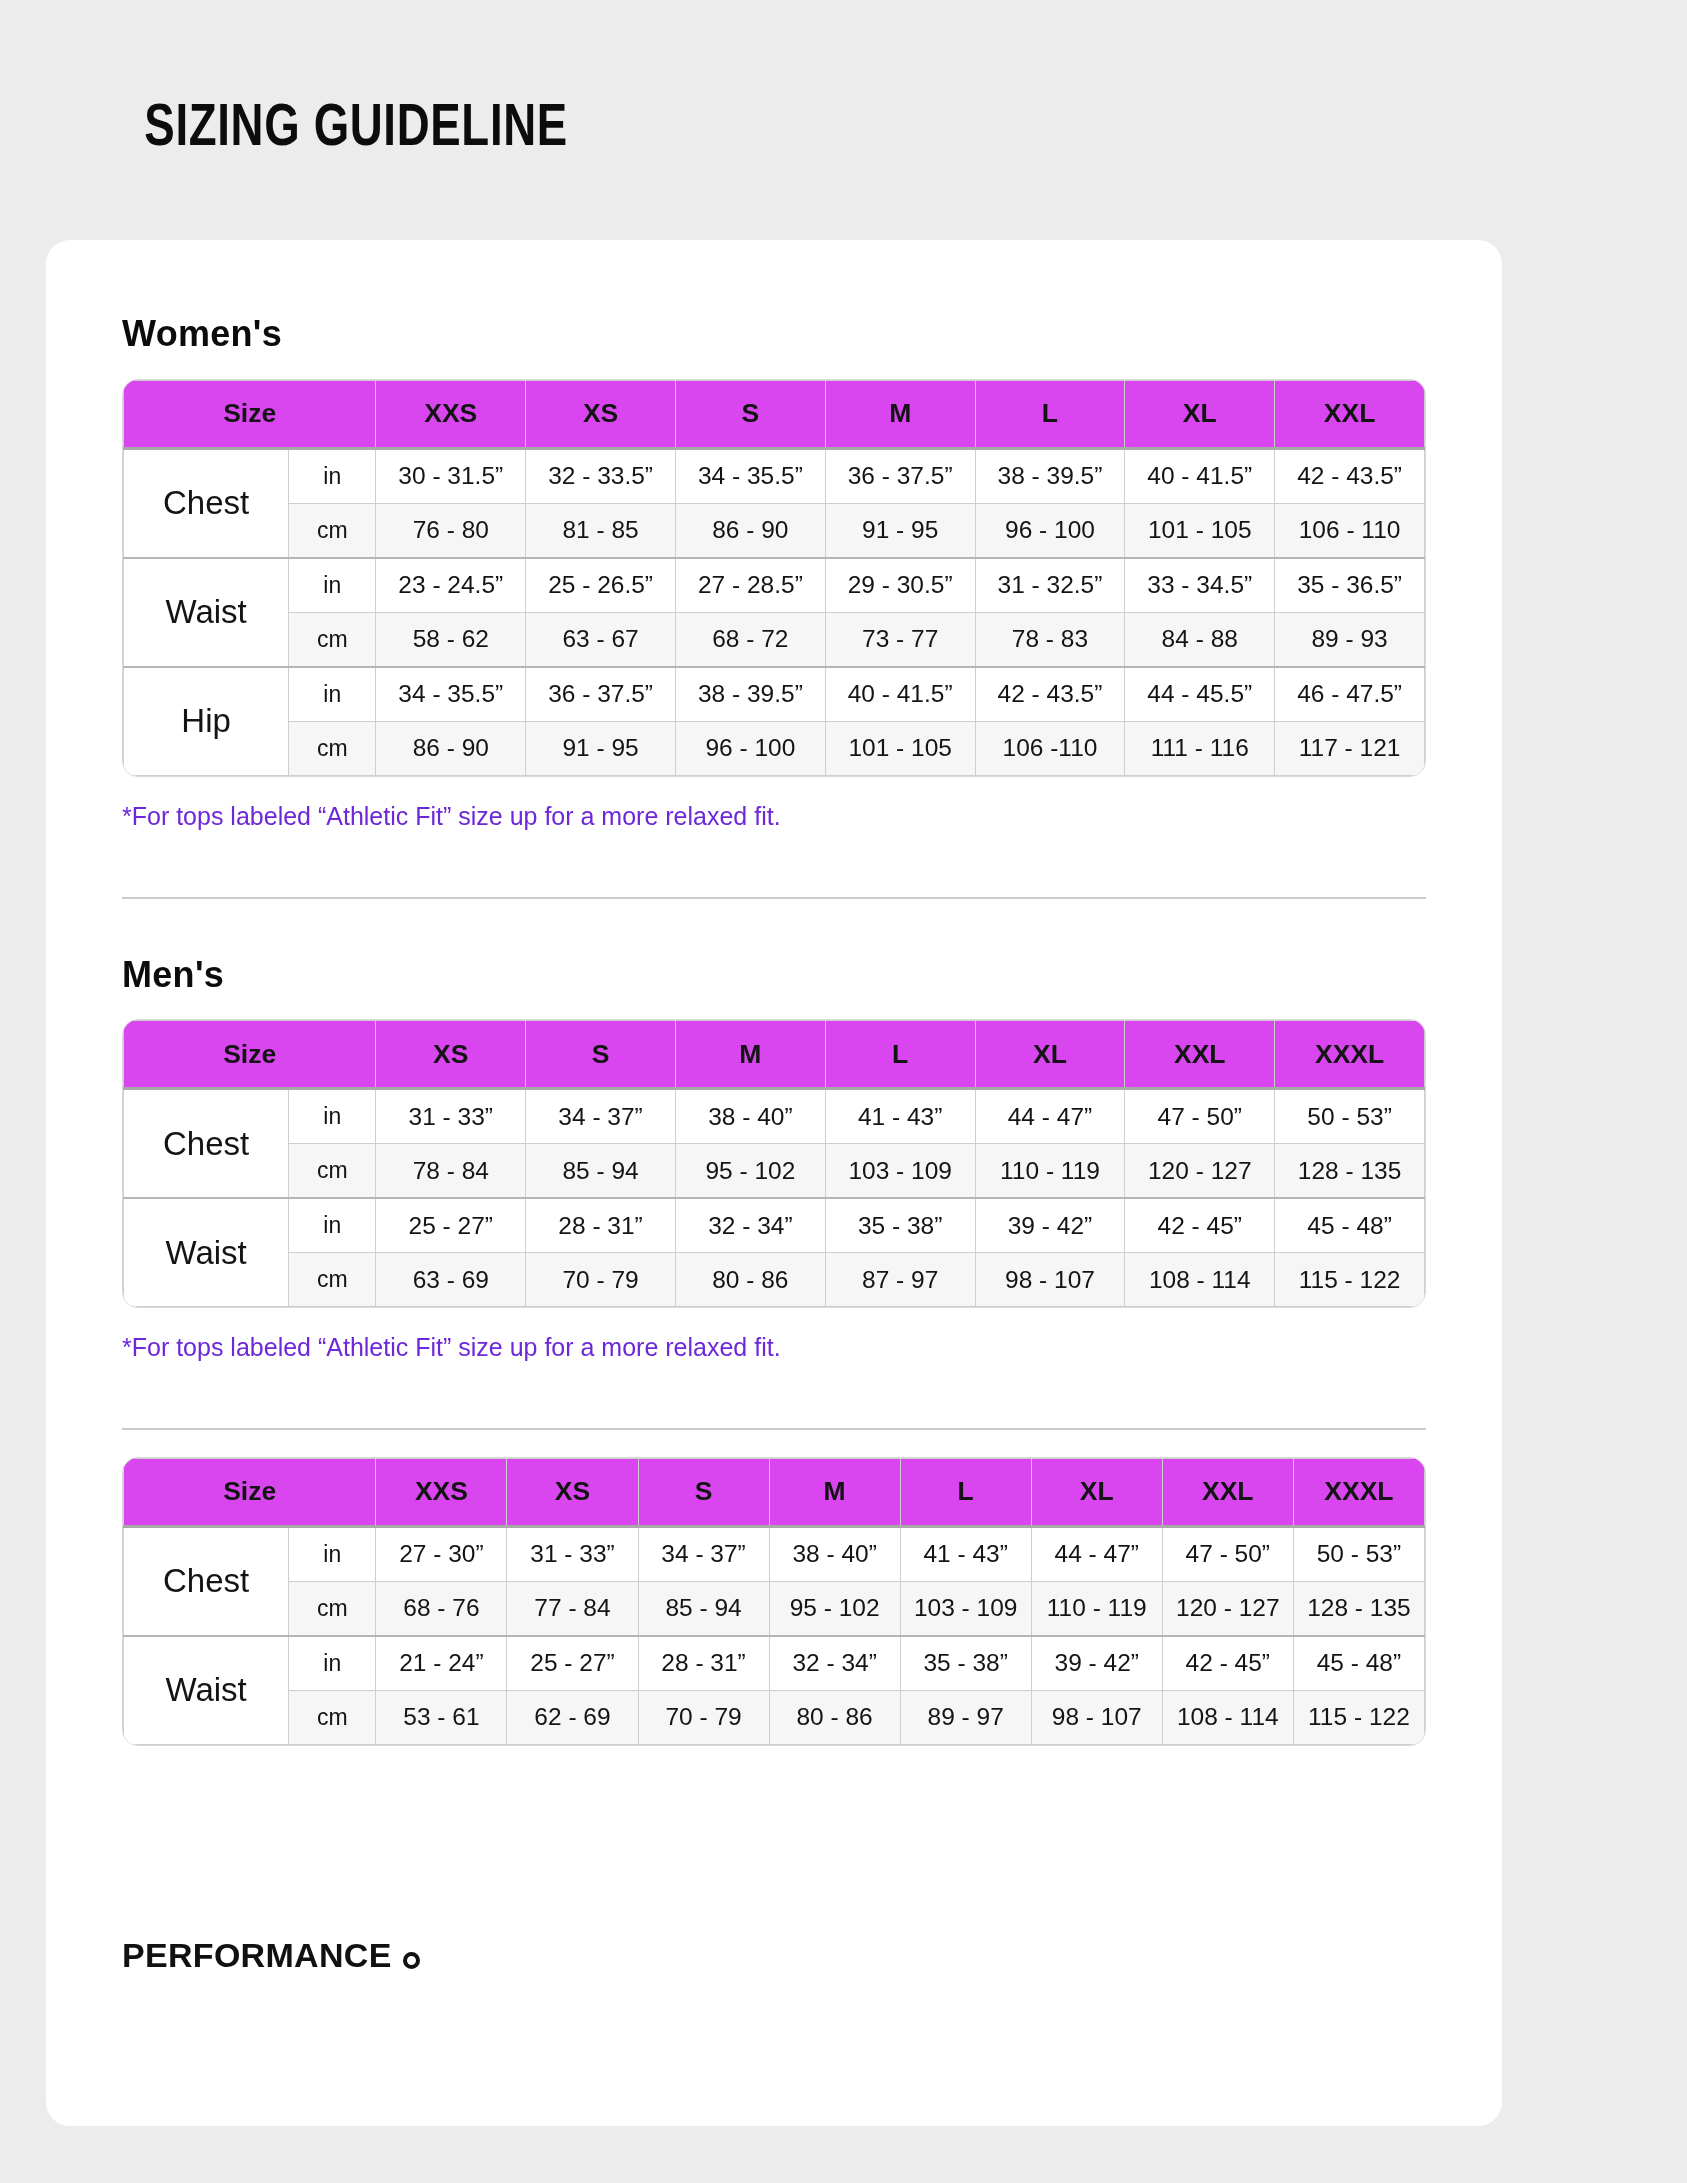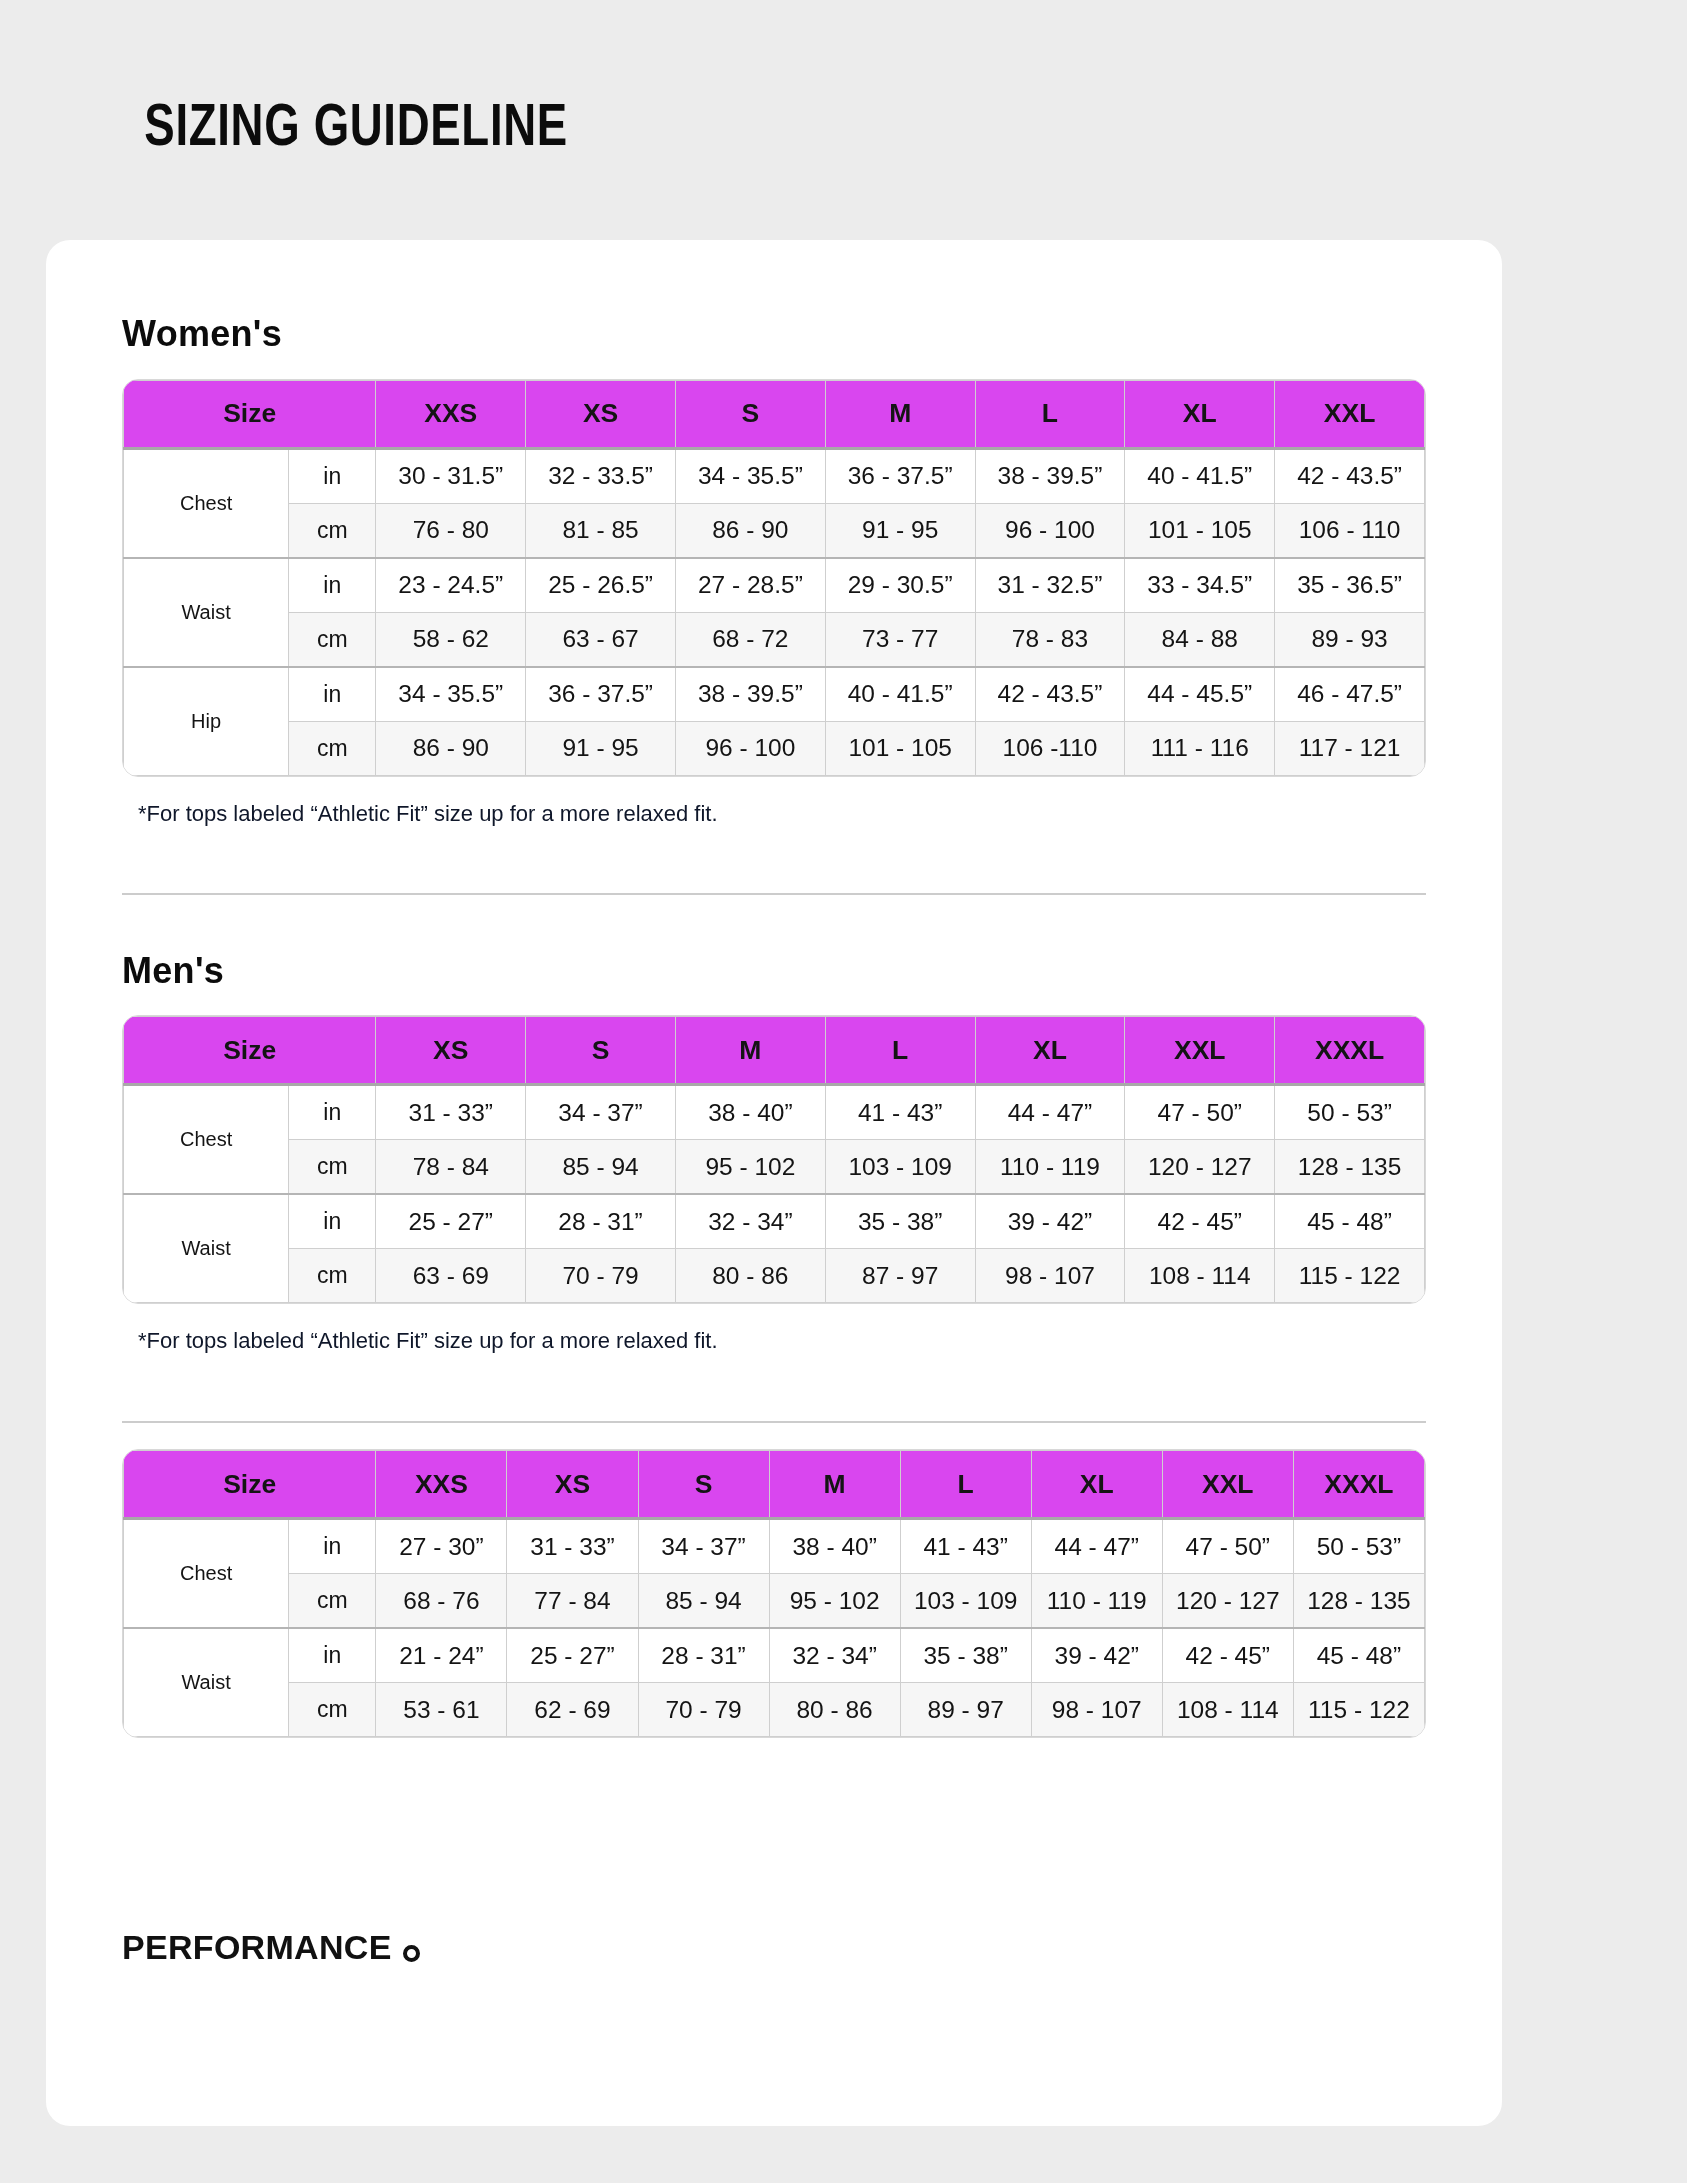--- a/index.html
+++ b/index.html
@@ -64,28 +64,28 @@
     padding:0;
   }
   table.size-table thead th{
     background:#d946ef;
     height:66px;
     font-size:26.5px;font-weight:bold;
     border-bottom:3.3px solid #a8a8a8;
   }
   table.size-table tbody td{height:53px;font-size:24.5px;font-weight:normal;}
   table.size-table tbody tr.row-cm td{background:#f6f6f6;}
-  table.size-table tbody td.measure{background:#ffffff;font-size:20px;}
+  table.size-table tbody td.measure{background:#ffffff;font-size:33px;}
   table.size-table tbody td.unit{font-size:23px;}
   table.size-table tbody tr.group-first td{border-top:2.6px solid #b5b5b5;}
 
   .footnote{
-    margin:24px 0 0 16px;
-    font-size:22px;line-height:1.2;
-    color:#0f172a;
+    margin:24px 0 0 0;
+    font-size:25px;line-height:1.2;
+    color:#6d28d9;
   }
   hr.divider{
     border:none;border-top:2px solid #cccccc;
     margin:66px 0 0 0;
   }
 
   
   .footer-logo{margin-top:192px;}
   .footer-line1{
     font-family:"Liberation Serif",serif;

